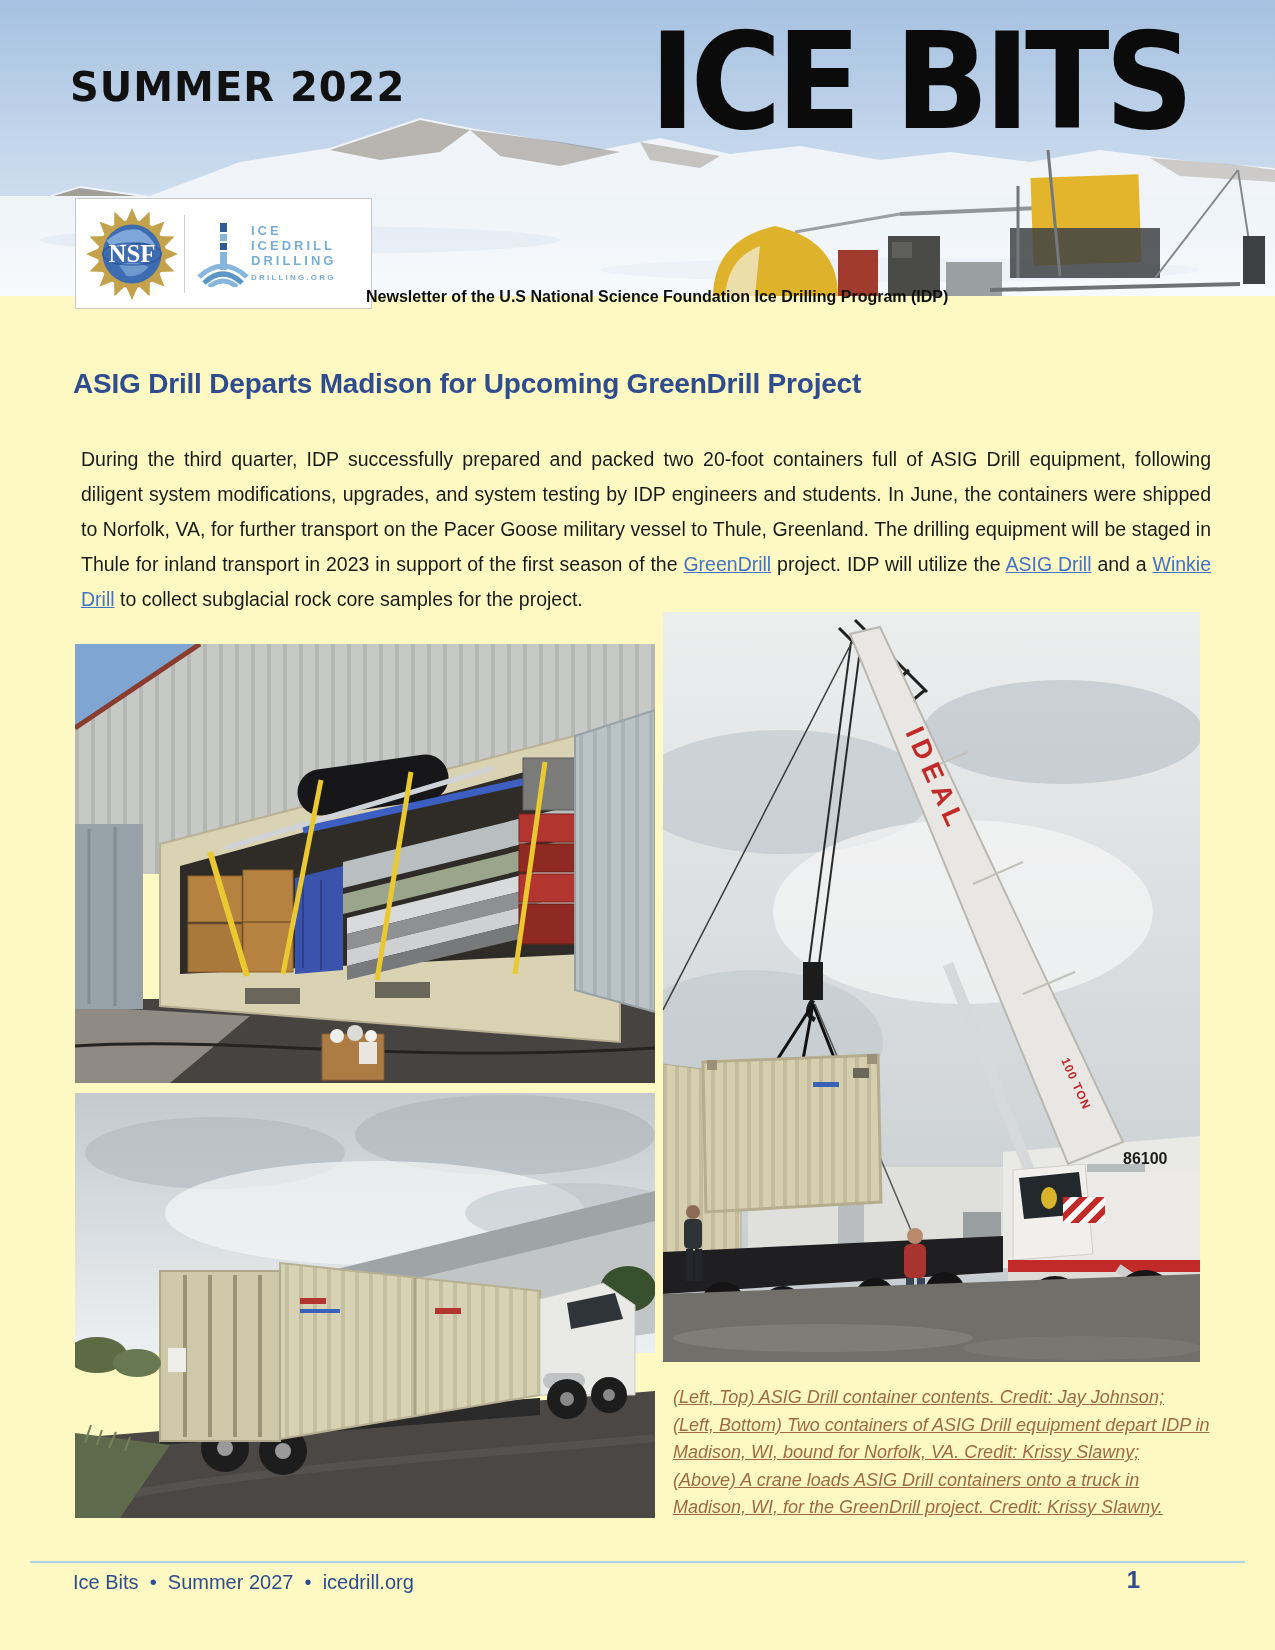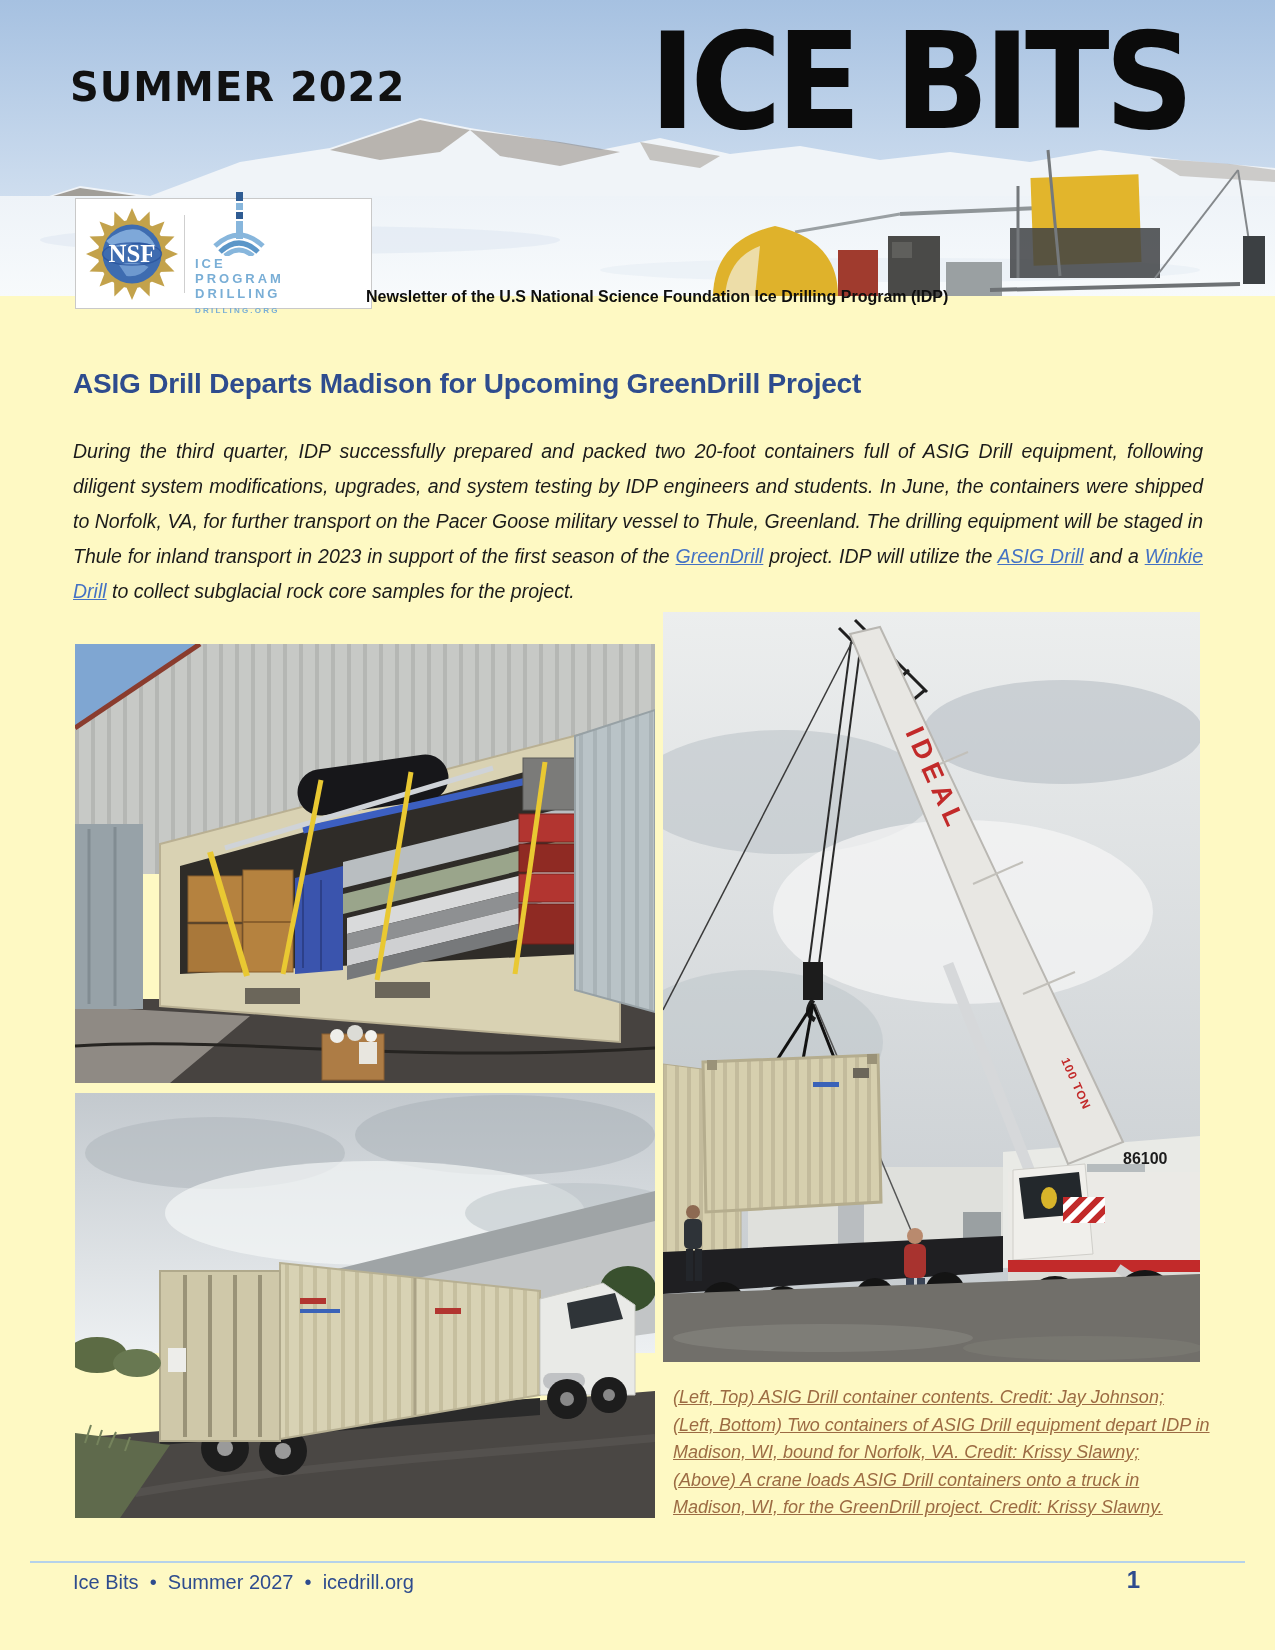--- a/index.html
+++ b/index.html
@@ -21,36 +21,36 @@
     font-family:"DejaVu Sans",sans-serif;font-weight:900;font-size:124px;
     letter-spacing:-5px;color:#0b0b0b;line-height:1.1;
     transform:scaleY(1.08);transform-origin:top;white-space:nowrap;
   }
   
   .logo-box{
     position:absolute;left:75px;top:198px;width:295px;height:109px;
     background:#fff;border:1px solid #c9c9c9;display:flex;align-items:center;
   }
   .logo-divider{width:1px;height:78px;background:#cfcfcf;margin:0 10px 0 6px;}
-  .idp-logo{display:flex;align-items:center;flex-direction:column;}
+  .idp-logo{display:flex;align-items:center;}
   .idp-text{line-height:15px;color:#79aed6;font-family:"Liberation Sans",sans-serif;}
   .idp-line{font-weight:bold;font-size:13px;letter-spacing:3px;}
   .idp-url{font-weight:bold;font-size:8px;letter-spacing:2.2px;margin-top:2px;}
   .tagline{
     position:absolute;left:366px;top:288px;
     font-weight:bold;font-size:16px;color:#0e0e0e;
   }
   
   .headline{
     position:absolute;left:73px;top:368px;margin:0;width:1130px;
     font-size:28px;font-weight:bold;color:#2e4c8e;letter-spacing:-0.2px;
   }
   .body-text{
-    position:absolute;left:73px;top:434px;width:1130px;margin:0;
-    font-size:19.5px;line-height:35px;color:#1b1b1b;text-align:justify;font-style:italic;
+    position:absolute;left:73px;top:434px;width:1130px;margin:8px;
+    font-size:19.5px;line-height:35px;color:#1b1b1b;text-align:justify;
   }
   .body-text a{color:#4472c4;text-decoration:underline;cursor:pointer;}
   
   .photo{position:absolute;}
   .photo1{left:75px;top:644px;}
   .photo2{left:75px;top:1093px;}
   .photo3{left:663px;top:612px;}
   
   .caption{
     position:absolute;left:673px;top:1384px;width:542px;
@@ -156,21 +156,21 @@
         <rect x="25" y="2" width="7" height="9" fill="#2f5c93"></rect>
         <rect x="25" y="13" width="7" height="7" fill="#87b6dc"></rect>
         <rect x="25" y="22" width="7" height="7" fill="#2f5c93"></rect>
         <rect x="25" y="31" width="7" height="18" fill="#87b6dc"></rect>
         <path d="M4,56 Q28,34 52,56" fill="none" stroke="#87b6dc" stroke-width="5"></path>
         <path d="M9,62 Q28,44 47,62" fill="none" stroke="#5b96c8" stroke-width="5"></path>
         <path d="M14,66 Q28,54 42,66" fill="none" stroke="#87b6dc" stroke-width="5"></path>
       </svg>
       <div class="idp-text">
         <div class="idp-line">ICE</div>
-        <div class="idp-line">PROGRAM</div>
+        <div class="idp-line">ICEDRILL</div>
         <div class="idp-line">DRILLING</div>
         <div class="idp-url">DRILLING.ORG</div>
       </div>
     </div>
   </div>
 
   <div class="tagline">Newsletter of the U.S National Science Foundation Ice Drilling Program (IDP)</div>
 
   <h1 class="headline">ASIG Drill Departs Madison for Upcoming GreenDrill Project</h1>
 

